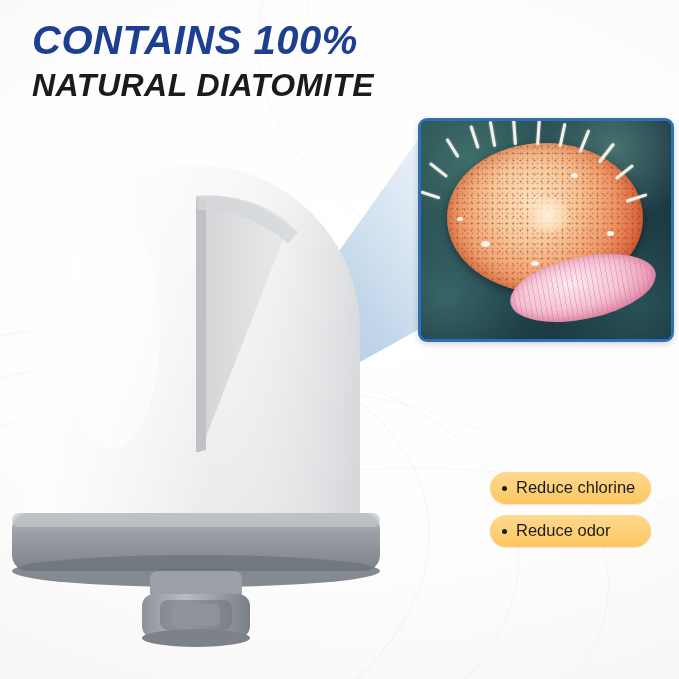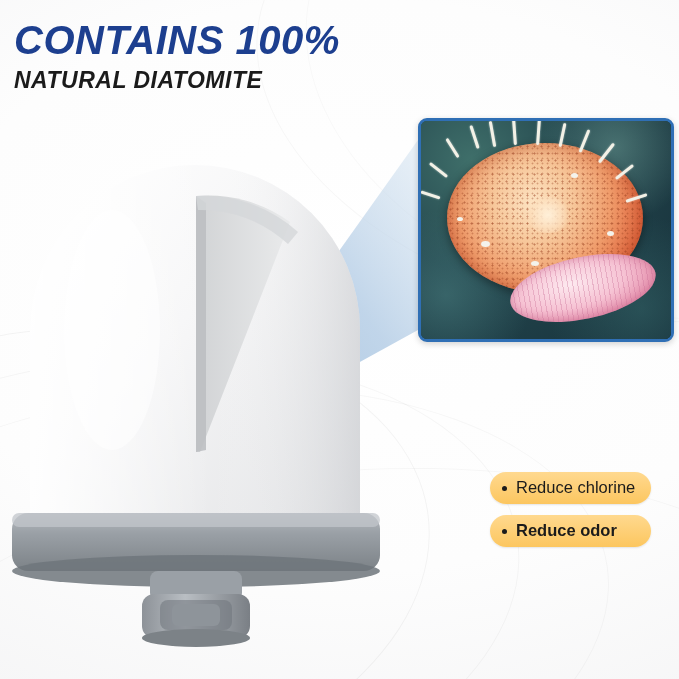--- a/index.html
+++ b/index.html
@@ -26,34 +26,34 @@
   }
   .sw1{left:-330px;top:330px;width:760px;height:470px;transform:rotate(-8deg);}
   .sw2{left:-300px;top:360px;width:820px;height:470px;transform:rotate(-8deg);border-color:rgba(0,0,0,0.035);}
   .sw3{left:-270px;top:392px;width:880px;height:470px;transform:rotate(-8deg);border-color:rgba(0,0,0,0.03);}
   .sw4{left:250px;top:-120px;width:700px;height:430px;transform:rotate(14deg);border-color:rgba(0,0,0,0.03);}
   .sw5{left:300px;top:-160px;width:700px;height:470px;transform:rotate(14deg);border-color:rgba(0,0,0,0.025);}
   .sw6{left:-120px;top:470px;width:950px;height:420px;transform:rotate(-4deg);border-color:rgba(0,0,0,0.03);}
 
   
   .headline{
-    position:absolute;left:14px;top:20px;
+    position:absolute;left:32px;top:20px;
     line-height:1.0;
   }
   .headline .l1{
     font-size:40px;
     font-weight:bold;
     font-style:italic;
     color:#1d3f8f;
     letter-spacing:0.5px;
     white-space:nowrap;
   }
   .headline .l2{
     margin-top:9px;
-    font-size:23px;
+    font-size:32px;
     font-weight:bold;
     font-style:italic;
     color:#1b1b1b;
     letter-spacing:0.5px;
     white-space:nowrap;
   }
 
   
   .micro-frame{
     position:absolute;
@@ -146,21 +146,21 @@
     white-space:nowrap;
     box-shadow:0 1px 2px rgba(0,0,0,0.10);
   }
   .bullet .dot{
     position:absolute;left:12px;top:50%;
     width:5px;height:5px;margin-top:-2px;
     background:#1b1b1b;border-radius:50%;
   }
   .b1{margin-left:18px;}
   .b2{margin-left:6px;}
-  .b3{margin-left:18px;font-weight:bold;}
+  .b3{margin-left:18px;}
 </style>
 </head>
 <body>
 
 <div class="canvas">
 
   <div class="swoosh sw1"></div>
   <div class="swoosh sw2"></div>
   <div class="swoosh sw3"></div>
   <div class="swoosh sw4"></div>

